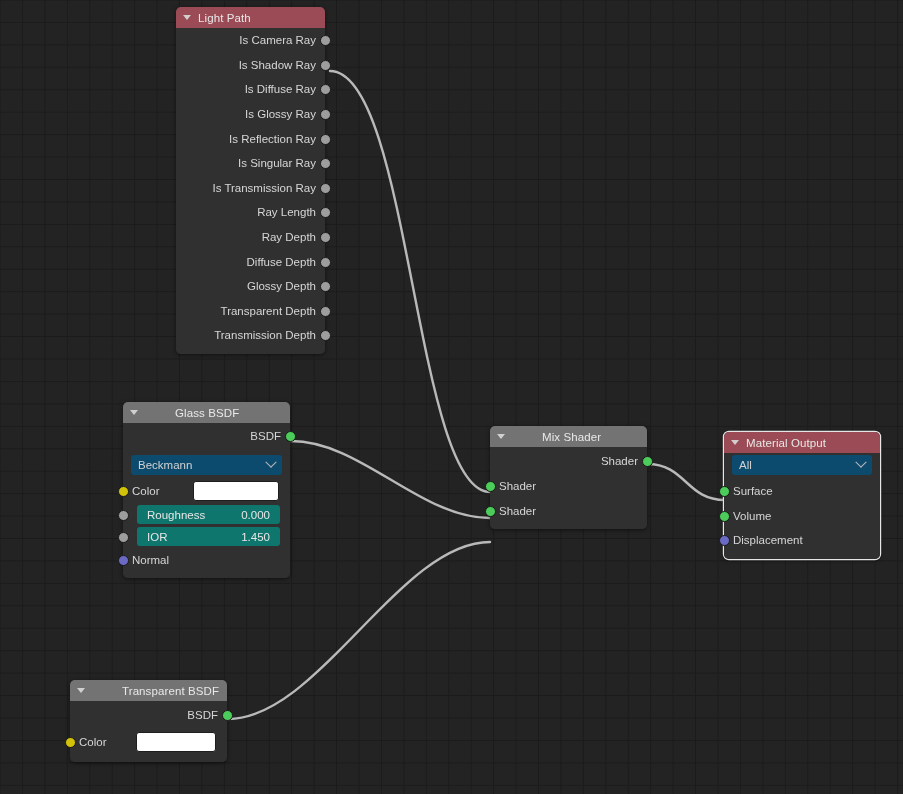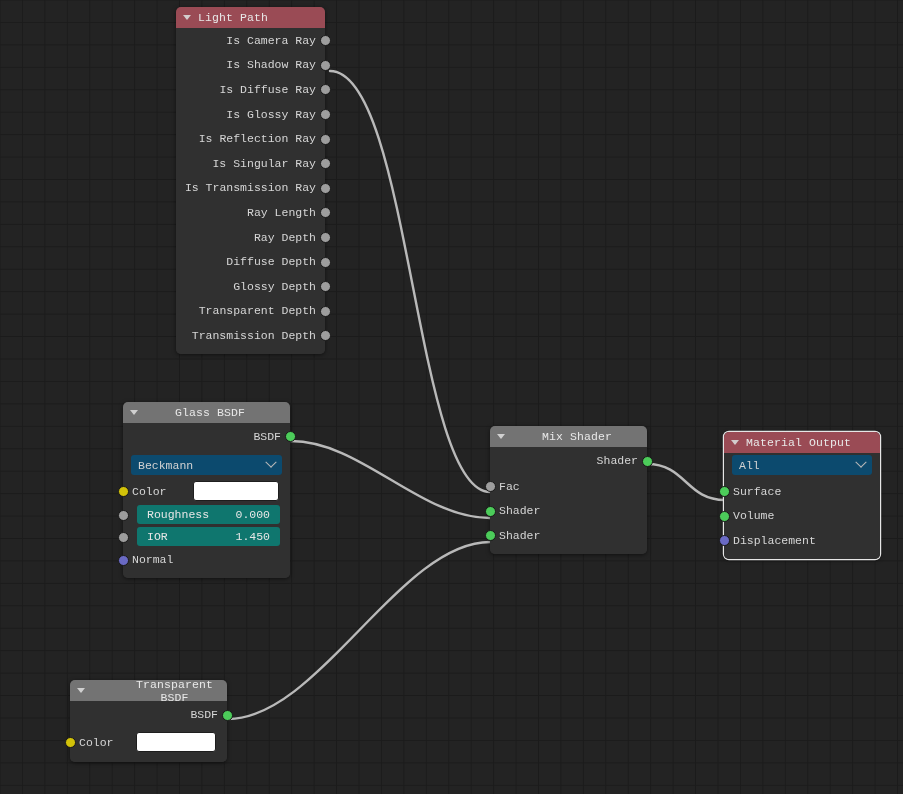--- a/index.html
+++ b/index.html
@@ -11,22 +11,21 @@
     position: relative;
     width: 903px;
     height: 794px;
     overflow: hidden;
     background-color: #232323;
     background-image:
       linear-gradient(to right, #1b1b1b 1px, transparent 1px),
       linear-gradient(to bottom, #1b1b1b 1px, transparent 1px);
     background-size: 22.45px 22.45px;
     background-position: -0.5px -0.5px;
-    font-family: Liberation Mono, monospace;
-    text-align: center;
+    font-family: Liberation Sans, sans-serif;
     -webkit-font-smoothing: antialiased;
   }
   #noodles {
     position: absolute;
     left: 0; top: 0;
     width: 903px;
     height: 794px;
     pointer-events: none;
     z-index: 5;
   }
@@ -279,24 +278,20 @@
     <div class="node-header green">
       <span class="collapse-tri"></span>
       <span>Mix Shader</span>
     </div>
     <div class="node-body">
       <div class="row out" style="height:27px">
         <span>Shader</span>
         <span class="socket right sk-green"></span>
       </div>
       <div class="row in">
-        <span class="socket left sk-gray"></span>
-        <span>Fac</span>
-      </div>
-      <div class="row in">
         <span class="socket left sk-green"></span>
         <span>Shader</span>
       </div>
       <div class="row in">
         <span class="socket left sk-green"></span>
         <span>Shader</span>
       </div>
     </div>
   </div>
 

